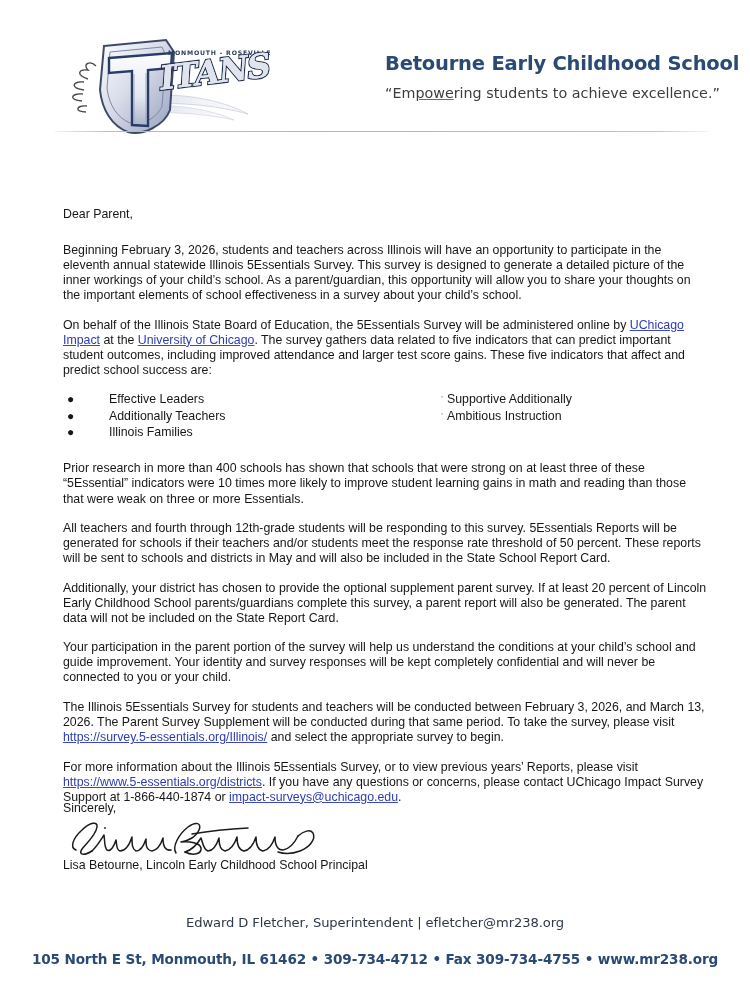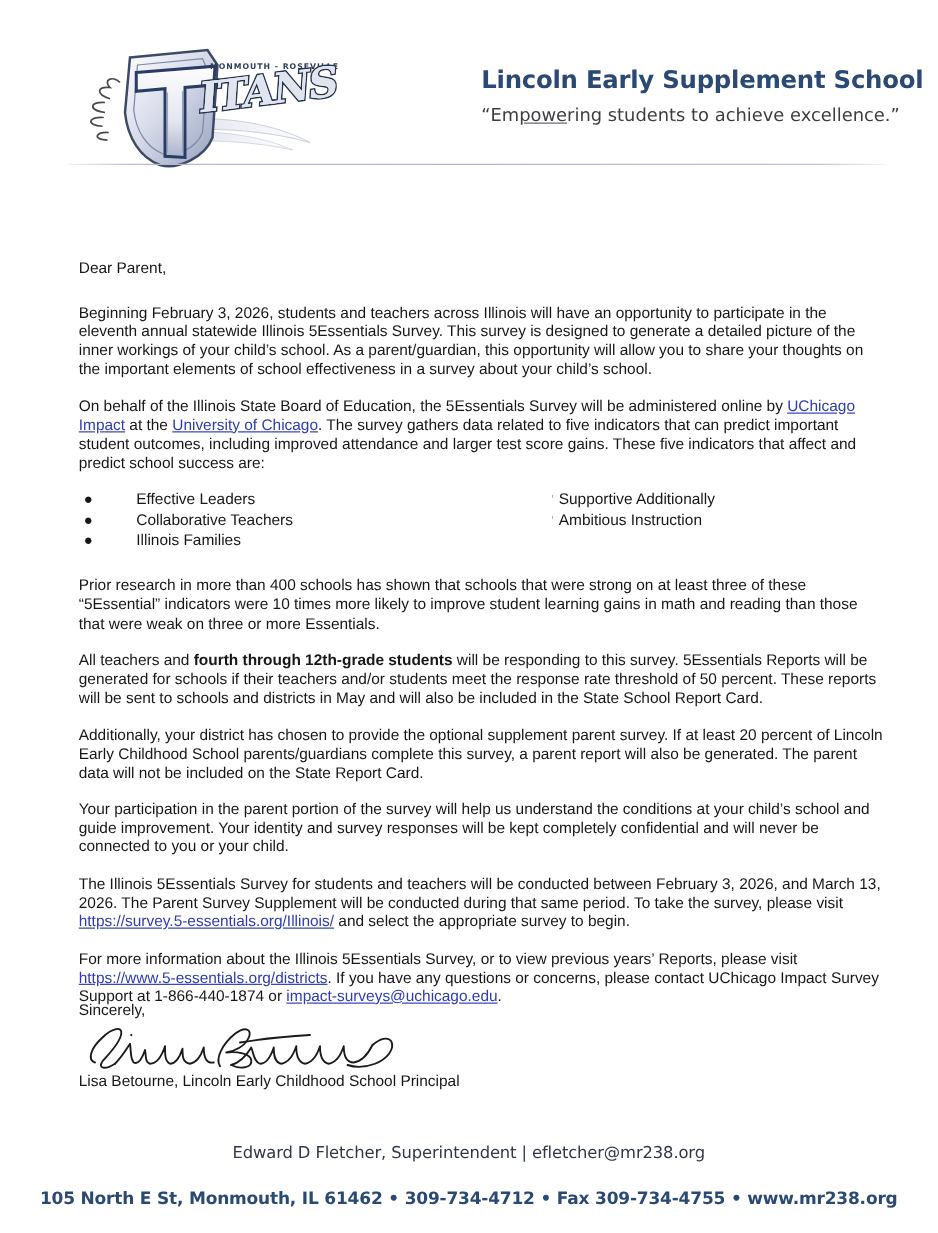--- a/index.html
+++ b/index.html
@@ -97,21 +97,21 @@
   .letter-body p {
     margin: 0 0 14.5px 0;
   }
   .salutation { margin-bottom: 21px !important; }
 
   a.doclink, .doclink {
     color: #2d3cb4;
     text-decoration: underline;
     text-decoration-color: #3b49bb;
   }
-  .bold { font-weight: bold; }
+  .bold { font-weight: normal; }
 
   
   .indicators {
     position: relative;
     margin: 2px 0 19px 0;
     height: 50px;
   }
   .ind-col {
     position: absolute;
     top: 0;
@@ -238,21 +238,21 @@
         <text x="106" y="33" font-family="DejaVu Sans, sans-serif" font-size="6.2" font-weight="bold" letter-spacing="0.8" fill="#2f3d5c">MONMOUTH - ROSEVILLE</text>
 
         <g transform="translate(96,42) rotate(-7)">
           <text x="0" y="26" font-family="DejaVu Serif, serif" font-size="33" font-weight="bold" font-style="italic" letter-spacing="-1.5" fill="#f2f4f9" stroke="#26344f" stroke-width="2.4" paint-order="stroke">ITANS</text>
           <text x="0" y="26" font-family="DejaVu Serif, serif" font-size="33" font-weight="bold" font-style="italic" letter-spacing="-1.5" fill="#dfe4ef">ITANS</text>
         </g>
       </svg>
     </div>
 
     <div class="school-titles">
-      <div class="school-name">Lincoln Early Supplement School</div>
+      <div class="school-name">Betourne Early Childhood School</div>
       <div class="school-motto"><span>“Em</span><span class="ul-frag">powe</span><span>ring students to achieve excellence.”</span></div>
     </div>
   </div>
 
   <div class="header-rule"></div>
 
   <div class="letter-body">
 
     <p class="salutation">Dear Parent,</p>
 
@@ -261,21 +261,21 @@
     <p><span>On behalf of the Illinois State Board of Education, the 5Essentials Survey will be administered online by </span><span class="doclink">UChicago Impact</span><span> at the </span><span class="doclink">University of Chicago</span><span>. The survey gathers data related to five indicators that can predict important student outcomes, including improved attendance and larger test score gains. These five indicators that affect and predict school success are:</span></p>
 
     <div class="indicators">
       <div class="ind-col col-1">
         <div class="ind-row">
           <span class="bullet-strong">●</span>
           <span class="ind-label">Effective Leaders</span>
         </div>
         <div class="ind-row">
           <span class="bullet-strong">●</span>
-          <span class="ind-label">Collaborative Teachers</span>
+          <span class="ind-label">Additionally Teachers</span>
         </div>
         <div class="ind-row">
           <span class="bullet-strong">●</span>
           <span class="ind-label">Illinois Families</span>
         </div>
       </div>
       <div class="ind-col col-2">
         <div class="ind-row">
           <span class="bullet-faint">’</span>
           <span class="ind-label">Supportive Additionally</span>

